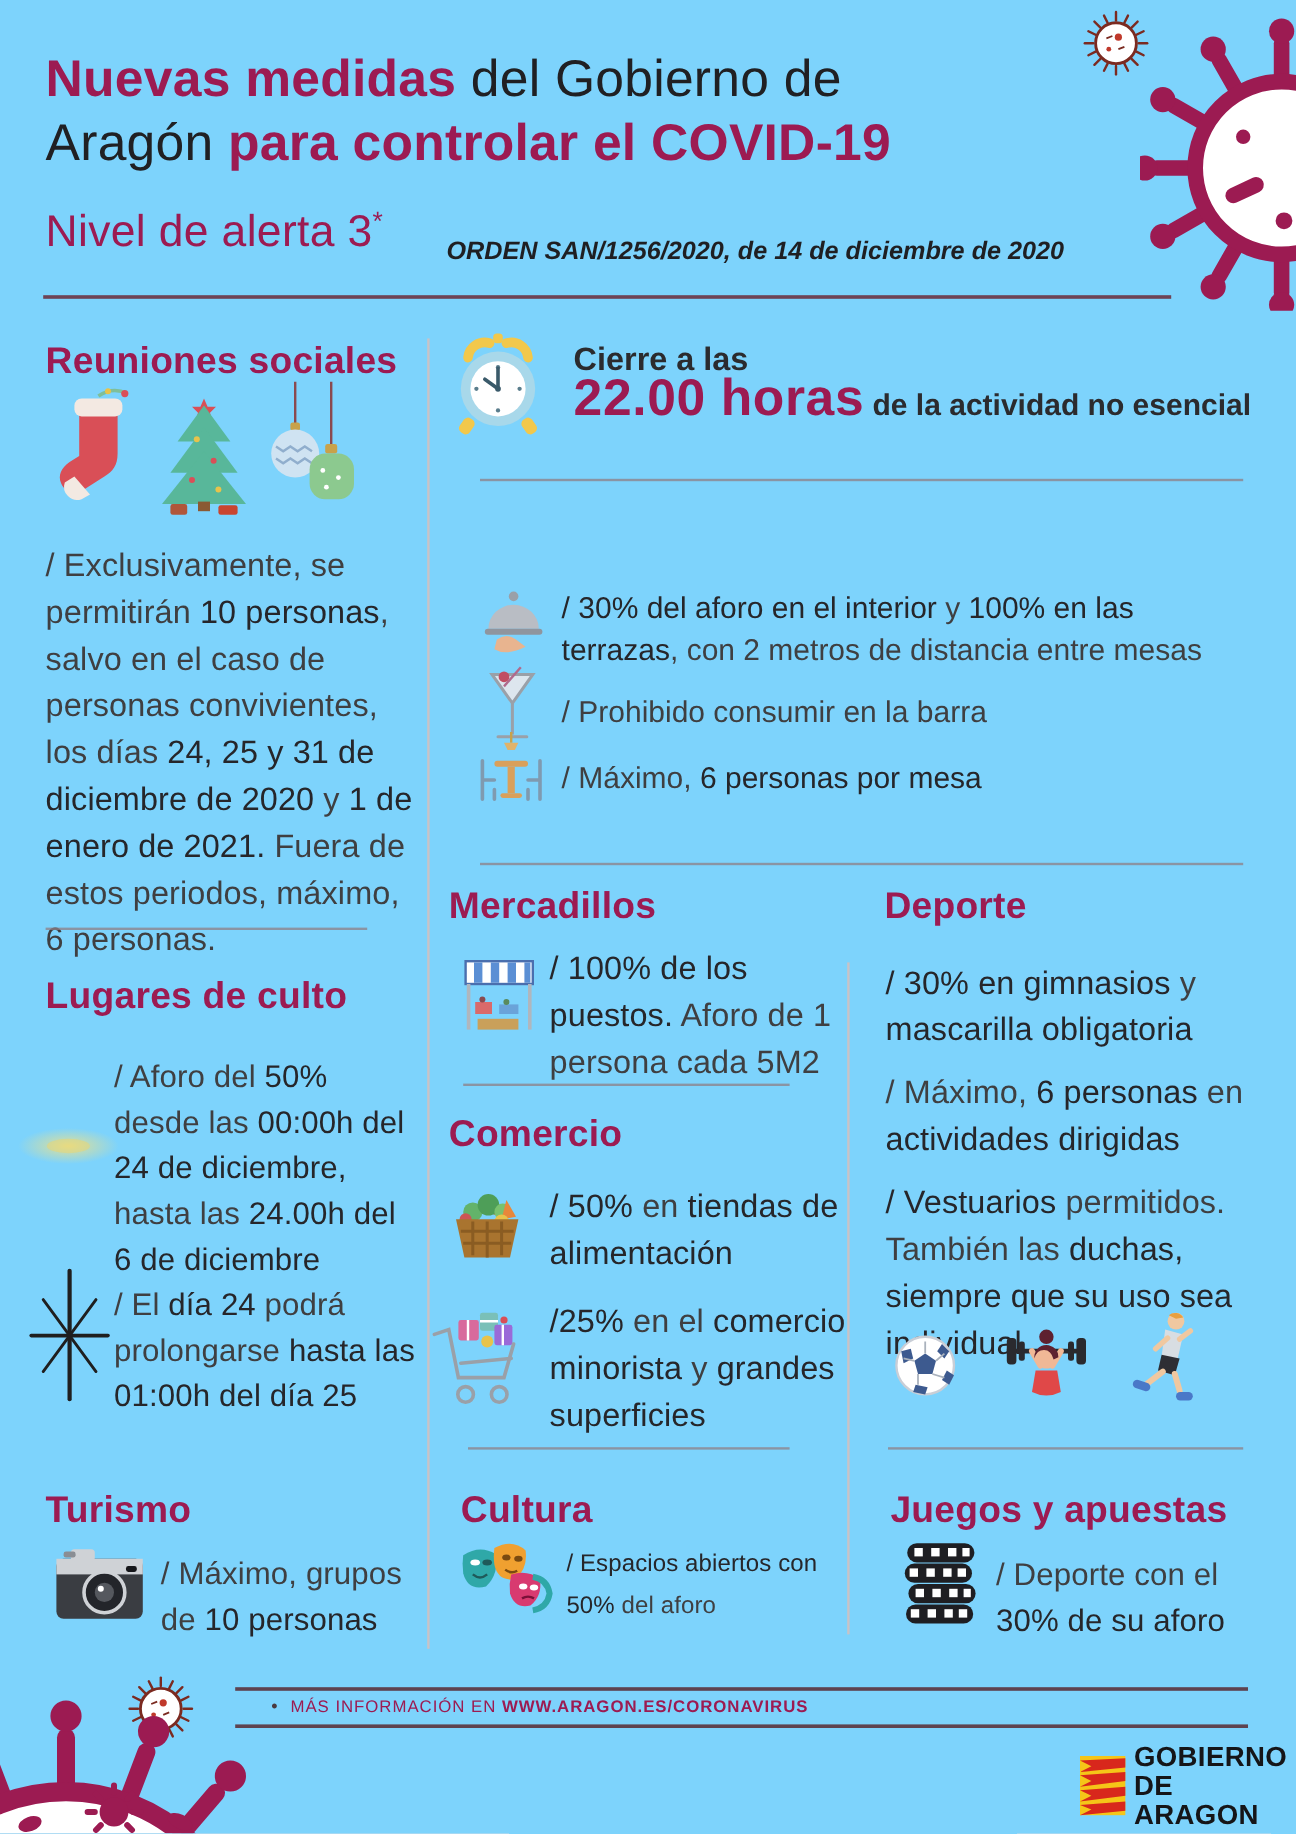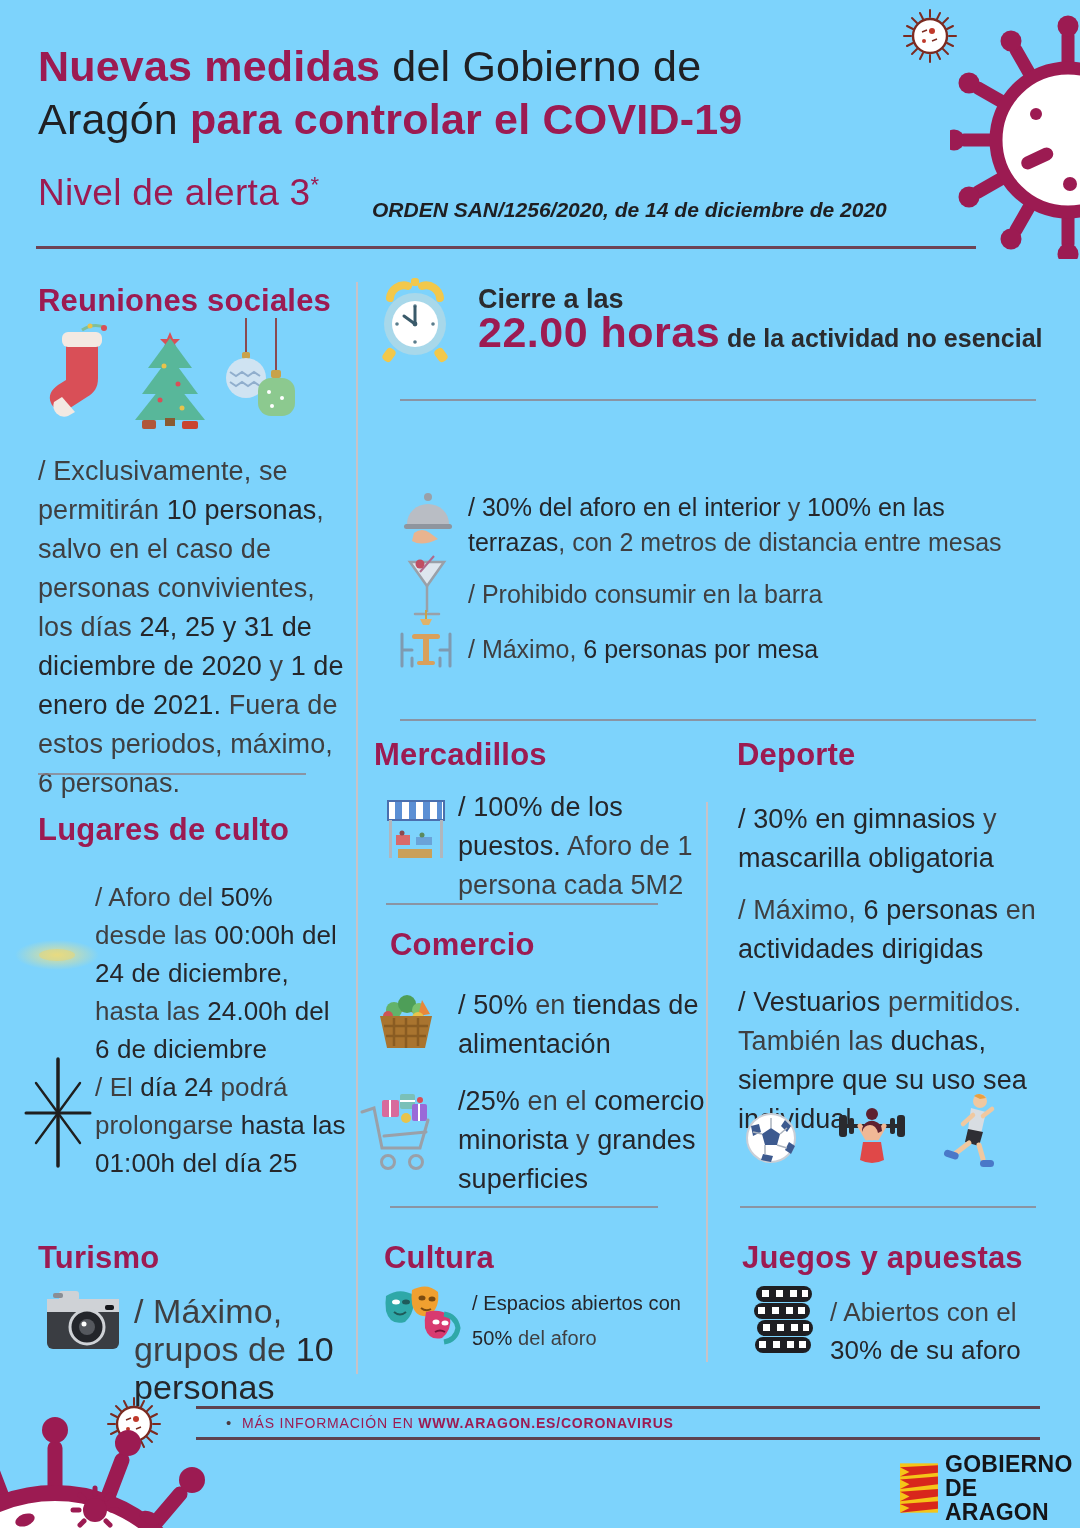--- a/index.html
+++ b/index.html
@@ -200,21 +200,21 @@
     <rect x="2" y="14" width="72" height="50" rx="6" fill="#3a3d42"></rect>
     <rect x="2" y="14" width="72" height="13" fill="#cfd2d6"></rect>
     <rect x="14" y="6" width="20" height="10" rx="3" fill="#cfd2d6"></rect>
     <rect x="8" y="8" width="10" height="5" rx="2" fill="#8a8e94"></rect>
     <circle cx="42" cy="42" r="17" fill="#23252a" stroke="#cfd2d6" stroke-width="3"></circle>
     <circle cx="42" cy="42" r="8" fill="#55585e"></circle>
     <circle cx="39" cy="39" r="2.5" fill="#ffffff"></circle>
     <rect x="60" y="20" width="9" height="5" rx="2" fill="#15161a"></rect>
   </svg>
 
-  <div class="abs body-txt" style="left:134px;top:1292px;width:214px;font-size:34px;line-height:38px;"><span class="seg-plain">/ Máximo, grupos de </span><span class="seg-b">10 personas</span></div>
+  <div class="abs body-txt" style="left:134px;top:1292px;width:214px;font-size:26px;line-height:38px;"><span class="seg-plain">/ Máximo, grupos de </span><span class="seg-b">10 personas</span></div>
 
   <svg class="abs" style="left:374px;top:276px;" width="82" height="90" viewBox="0 0 82 90">
     <path d="M16 22 a14 14 0 0 1 18 -12" stroke="#f2c84b" stroke-width="8" fill="none" stroke-linecap="round"></path>
     <path d="M66 22 a14 14 0 0 0 -18 -12" stroke="#f2c84b" stroke-width="8" fill="none" stroke-linecap="round"></path>
     <rect x="37" y="2" width="8" height="8" rx="3" fill="#f2c84b"></rect>
     <rect x="10" y="72" width="10" height="14" rx="4" fill="#f2c84b" transform="rotate(35 15 79)"></rect>
     <rect x="62" y="72" width="10" height="14" rx="4" fill="#f2c84b" transform="rotate(-35 67 79)"></rect>
     <circle cx="41" cy="48" r="31" fill="#a8d8ea"></circle>
     <circle cx="41" cy="48" r="23" fill="#ffffff"></circle>
     <circle cx="41" cy="30" r="1.8" fill="#5a7d8c"></circle>
@@ -280,21 +280,21 @@
     <rect x="30" y="40" width="16" height="8" fill="#6aa3d9"></rect>
     <rect x="12" y="52" width="34" height="9" fill="#c9a05a"></rect>
     <circle cx="16" cy="36" r="2.5" fill="#8a4a4f"></circle>
       <circle cx="36" cy="38" r="2.5" fill="#5a8a5e"></circle>
   </svg>
 
   <div class="abs body-txt" style="left:458px;top:788px;width:240px;"><span class="seg-b">/ 100% de los puestos.</span><span class="seg-plain"> Aforo de 1 persona cada 5M2</span></div>
 
   <div class="abs hdiv" style="left:386px;top:903px;width:272px;"></div>
 
-  <h2 class="abs" style="left:374px;top:927px;margin-left:16px;">Comercio</h2>
+  <h2 class="abs" style="left:374px;top:927px;">Comercio</h2>
 
   <svg class="abs" style="left:374px;top:988px;" width="64" height="66" viewBox="0 0 64 66">
     <path d="M16 30 a18 16 0 0 1 32 0" stroke="#a9742f" stroke-width="4" fill="none"></path>
     <circle cx="20" cy="22" r="8" fill="#63b36a"></circle>
       <circle cx="33" cy="16" r="9" fill="#4e9e58"></circle>
     <circle cx="45" cy="22" r="7" fill="#7ac26e"></circle>
     <polygon points="48,12 56,26 44,28" fill="#e8883b"></polygon>
     <circle cx="14" cy="28" r="5" fill="#cc5555"></circle>
       <circle cx="44" cy="30" r="6" fill="#e8c34b"></circle>
     <path d="M6 28 h52 l-7 32 h-38 z" fill="#a9742f"></path>
@@ -416,21 +416,21 @@
         <rect x="43" y="42" width="7" height="7" fill="#ffffff"></rect>
         <rect x="55" y="42" width="6" height="7" fill="#ffffff"></rect>
       <rect x="7" y="55" width="56" height="16" rx="8" fill="#1e1e22"></rect>
       <rect x="11" y="59" width="7" height="7" fill="#ffffff"></rect>
         <rect x="25" y="59" width="7" height="7" fill="#ffffff"></rect>
         <rect x="39" y="59" width="7" height="7" fill="#ffffff"></rect>
         <rect x="51" y="59" width="7" height="7" fill="#ffffff"></rect>
     </g>
   </svg>
 
-  <div class="abs body-txt" style="left:830px;top:1293px;width:230px;font-size:26px;line-height:38px;"><span class="seg-plain">/ Abiertos con el </span><span class="seg-b">30% de su aforo</span></div>
+  <div class="abs body-txt" style="left:830px;top:1293px;width:230px;font-size:26px;line-height:38px;"><span class="seg-plain">/ Deporte con el </span><span class="seg-b">30% de su aforo</span></div>
 
   <div class="abs" style="left:196px;top:1406px;width:844px;height:2.5px;background:#5E4350;"></div>
   <div class="abs footer-info" style="left:226px;top:1414px;">
     <span class="bullet">•</span><span>MÁS INFORMACIÓN EN </span><span class="url">WWW.ARAGON.ES/CORONAVIRUS</span>
   </div>
   <div class="abs" style="left:196px;top:1437px;width:844px;height:2.5px;background:#5E4350;"></div>
 
   <svg class="abs" style="left:106px;top:1396px;" width="56" height="56" viewBox="0 0 56 56">
     <g stroke="#7b2a20" stroke-width="2" stroke-linecap="round">
       <line x1="28" y1="9" x2="28" y2="2"></line>

